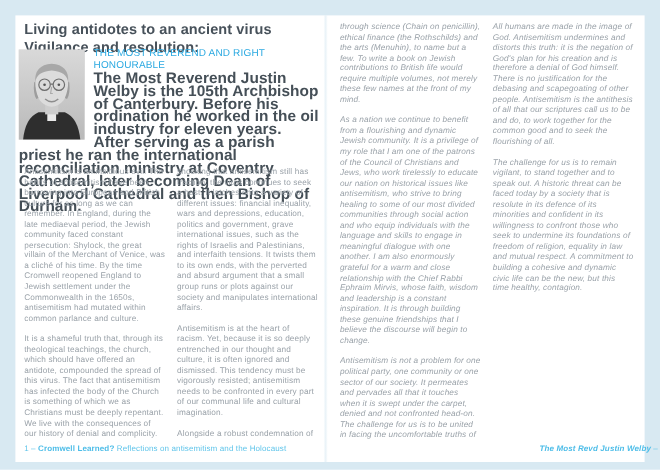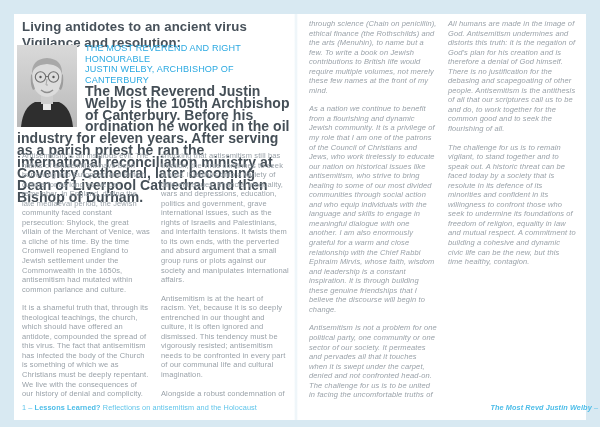--- a/index.html
+++ b/index.html
@@ -102,40 +102,39 @@
 
           <circle cx="23.5" cy="32" r="1.2" fill="#555"></circle>
           <circle cx="36.5" cy="32" r="1.2" fill="#555"></circle>
 
           <path d="M30 34 L29 40 L31 40" fill="none" stroke="#aaa" stroke-width="1"></path>
           <path d="M24 45 Q30 50 36 45" fill="none" stroke="#8d8d8d" stroke-width="1.4"></path>
         </svg>
       </div>
       <p class="byline">
         <span>THE MOST REVEREND AND RIGHT HONOURABLE</span><br>
-        <span>JUSTIN WELBY, ARCHBISHOP OF CANTERBURY</span>
       </p>
       <p class="intro">The Most Reverend Justin Welby is the 105th Archbishop of Canterbury. Before his ordination he worked in the oil industry for eleven years. After serving as a parish priest he ran the international reconciliation ministry at Coventry Cathedral, later becoming Dean of Liverpool Cathedral and then Bishop of Durham.</p>
     </div>
 
     <div class="body-cols cols-left">
       <div class="col">
         <p>Antisemitism is an insidious evil. The habits of antisemitism have been burrowing into European and British culture for as long as we can remember. In England, during the late mediaeval period, the Jewish community faced constant persecution: Shylock, the great villain of the Merchant of Venice, was a cliché of his time. By the time Cromwell reopened England to Jewish settlement under the Commonwealth in the 1650s, antisemitism had mutated within common parlance and culture.</p>
         <p>It is a shameful truth that, through its theological teachings, the church, which should have offered an antidote, compounded the spread of this virus. The fact that antisemitism has infected the body of the Church is something of which we as Christians must be deeply repentant. We live with the consequences of our history of denial and complicity.</p>
 
       </div>
       <div class="col">
         <p>shocking that antisemitism still has traction; the virus continues to seek a host. It latches onto a variety of different issues: financial inequality, wars and depressions, education, politics and government, grave international issues, such as the rights of Israelis and Palestinians, and interfaith tensions. It twists them to its own ends, with the perverted and absurd argument that a small group runs or plots against our society and manipulates international affairs.</p>
         <p>Antisemitism is at the heart of racism. Yet, because it is so deeply entrenched in our thought and culture, it is often ignored and dismissed. This tendency must be vigorously resisted; antisemitism needs to be confronted in every part of our communal life and cultural imagination.</p>
         <p>Alongside a robust condemnation of antisemitic discourse, it is imperative that we celebrate the extraordinary contribution of the Jewish community to British society over the centuries:</p>
       </div>
     </div>
 
     <div class="footer footer-left">
-      <span>1 – </span><b>Lessons Learned?</b><span> Reflections on antisemitism and the Holocaust</span>
+      <span>1 – </span><b>Cromwell Learned?</b><span> Reflections on antisemitism and the Holocaust</span>
     </div>
   </div>
 
   <div class="seam"></div>
 
   <div class="page page-right">
     <div class="body-cols cols-right">
       <div class="col">
         <p>through science (Chain on penicillin), ethical finance (the Rothschilds) and the arts (Menuhin), to name but a few. To write a book on Jewish contributions to British life would require multiple volumes, not merely these few names at the front of my mind.</p>
         <p>As a nation we continue to benefit from a flourishing and dynamic Jewish community. It is a privilege of my role that I am one of the patrons of the Council of Christians and Jews, who work tirelessly to educate our nation on historical issues like antisemitism, who strive to bring healing to some of our most divided communities through social action and who equip individuals with the language and skills to engage in meaningful dialogue with one another. I am also enormously grateful for a warm and close relationship with the Chief Rabbi Ephraim Mirvis, whose faith, wisdom and leadership is a constant inspiration. It is through building these genuine friendships that I believe the discourse will begin to change.</p>

